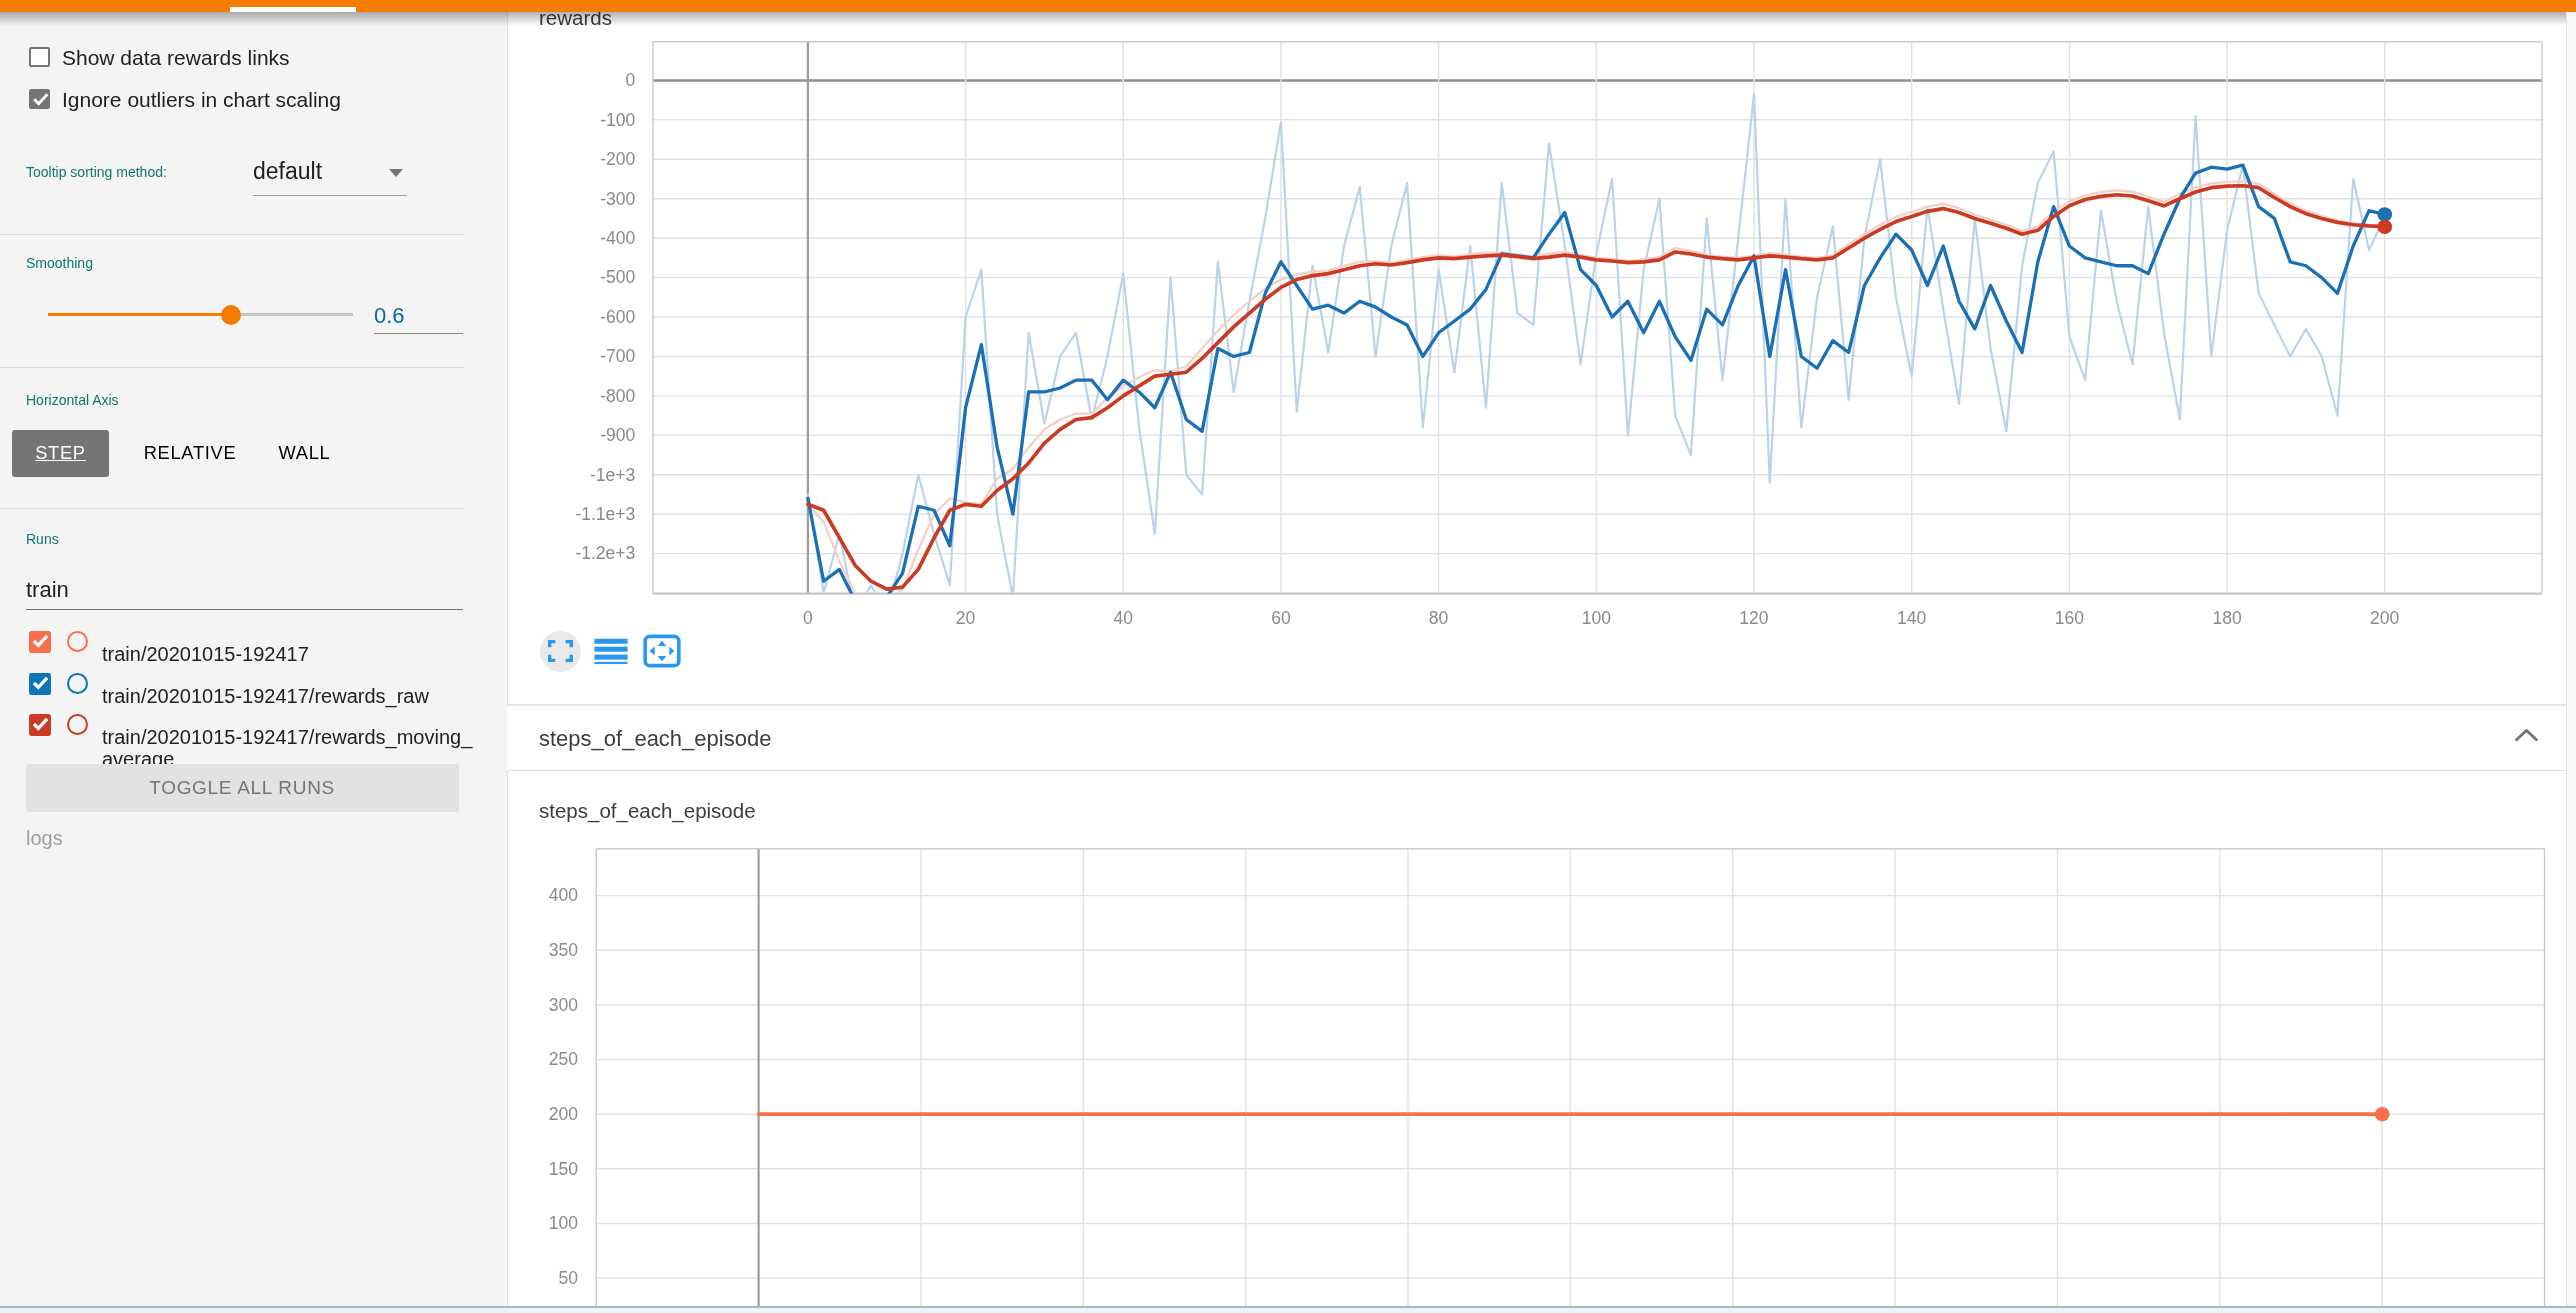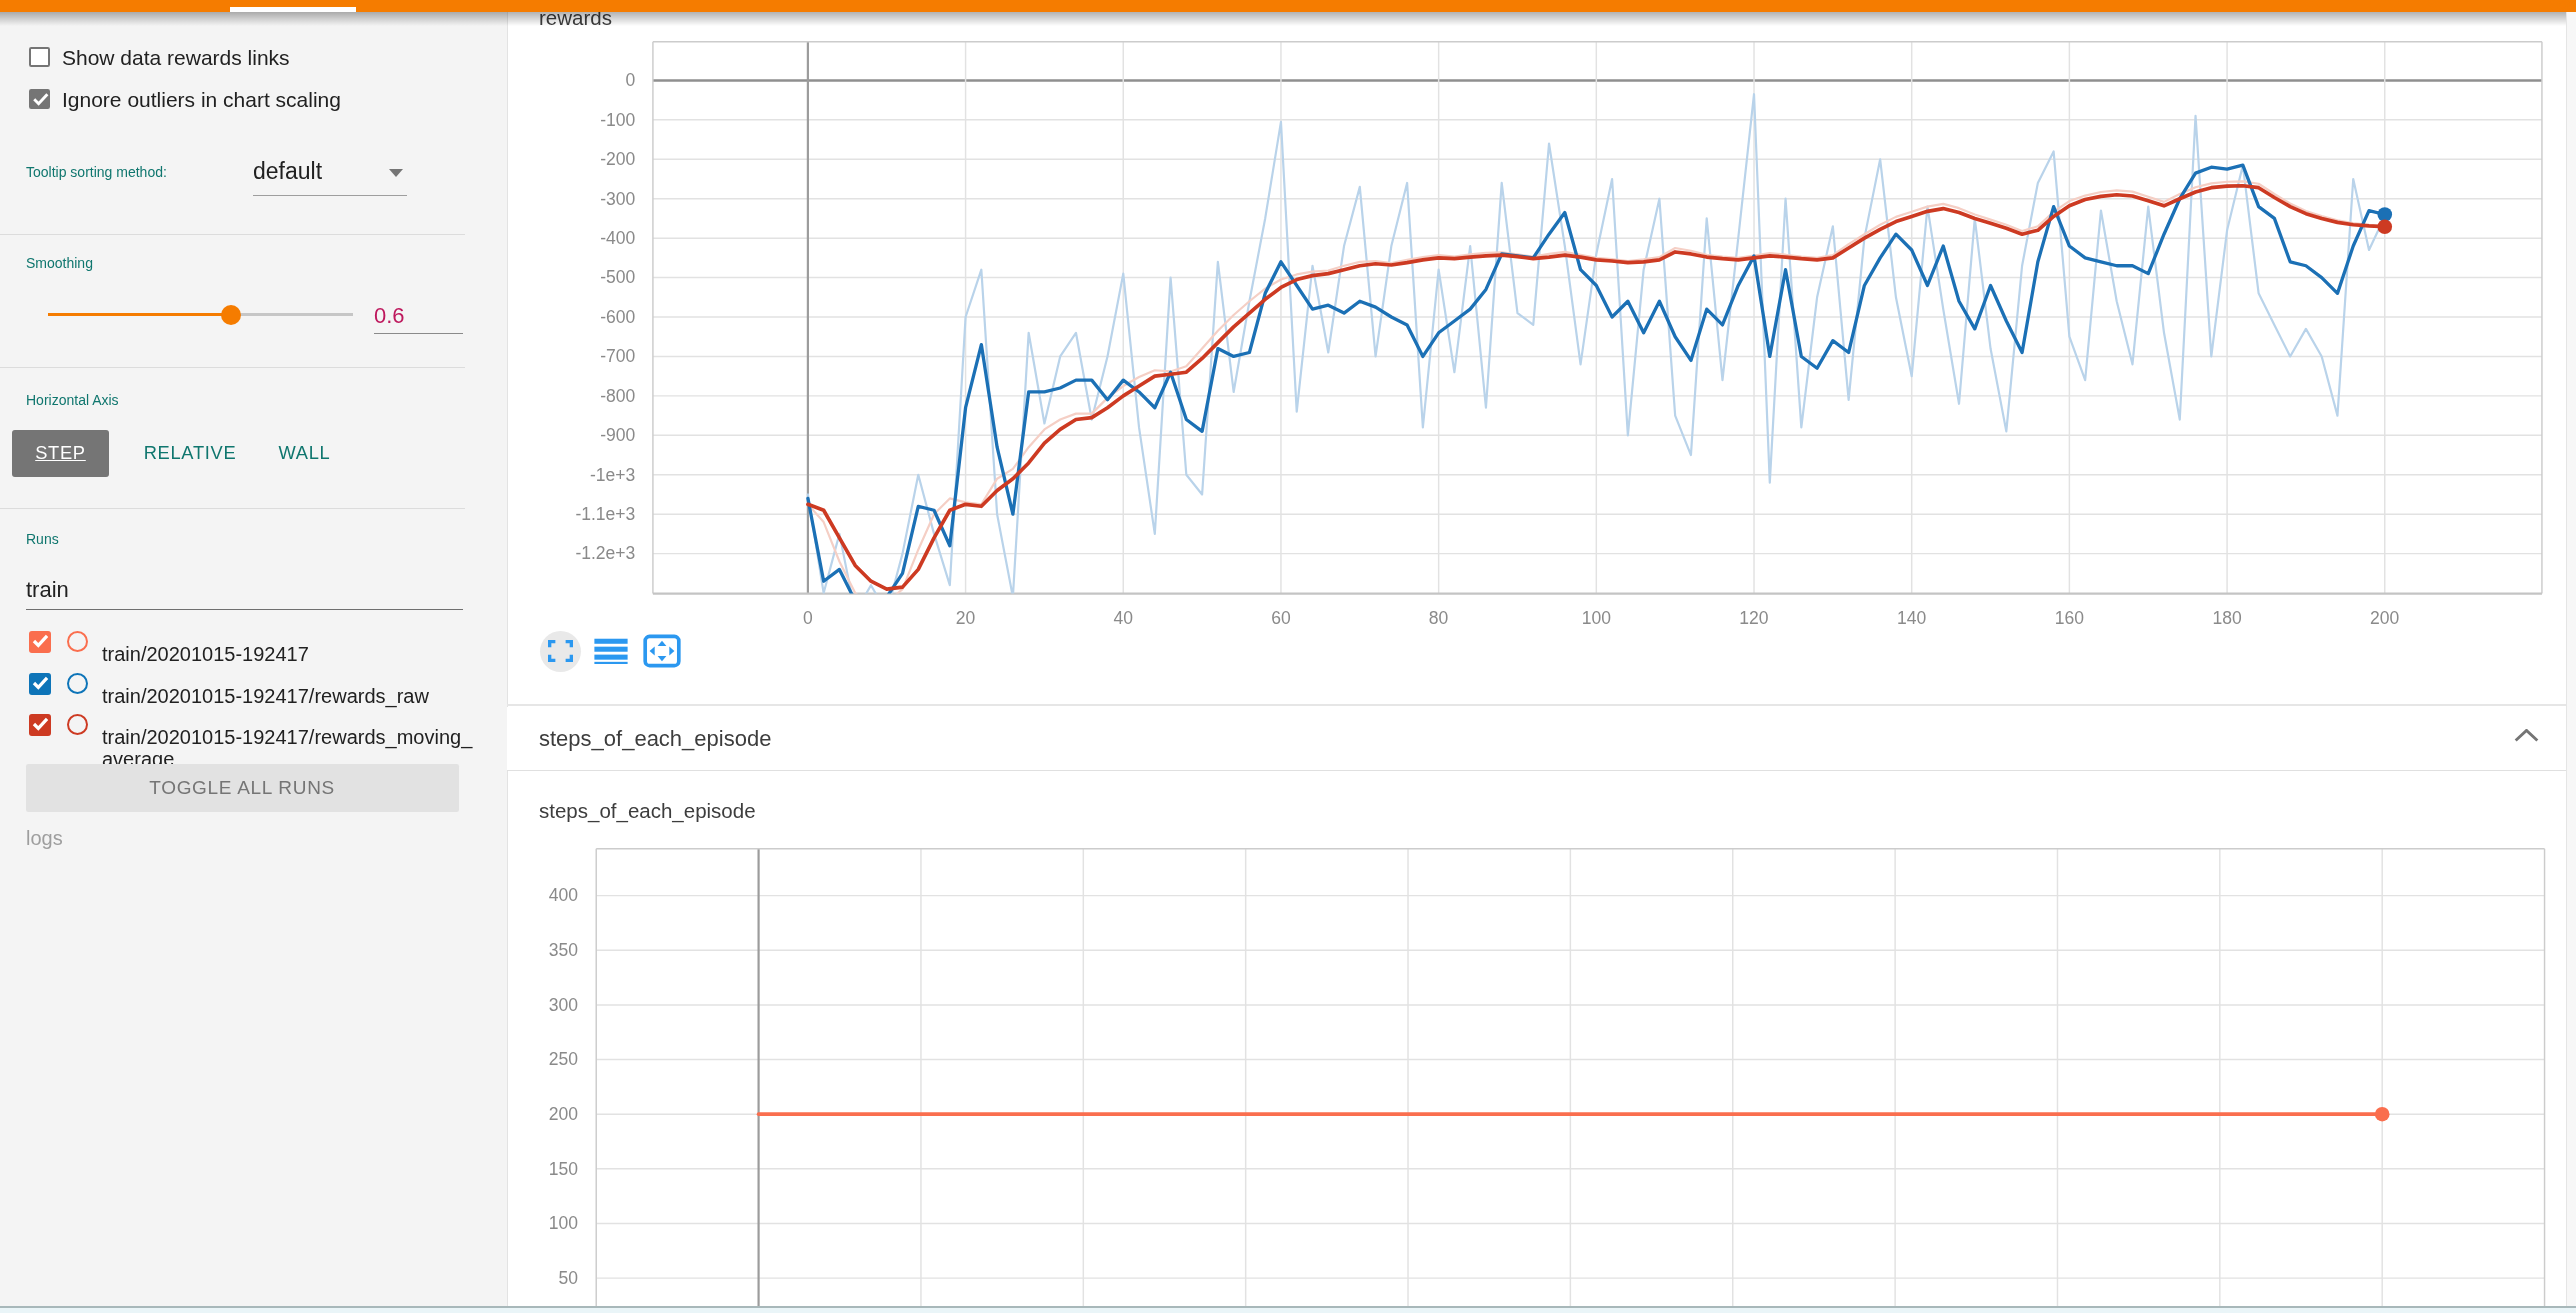--- a/index.html
+++ b/index.html
@@ -30,24 +30,24 @@
                 border-bottom:1.5px solid #9e9e9e; font-size:23px; color:#212121; }
   .select-box .arrow { position:absolute; right:4.4px; top:11.7px; width:0; height:0;
                 border-left:7.3px solid transparent; border-right:7.3px solid transparent;
                 border-top:8.8px solid #757575; }
 
   .slider-track  { position:absolute; left:48px; top:301px; width:305px; height:3.7px; background:#c6c6c6; }
   .slider-fill   { position:absolute; left:48px; top:301px; width:182px; height:3.7px; background:#f57c00; }
   .slider-thumb  { position:absolute; left:221px; top:293px; width:20px; height:20px; border-radius:50%; background:#f57c00; }
   .value-input { position:absolute; left:374px; top:287px; width:89px; height:35px; border:none;
                  border-bottom:1.5px solid #8a8a8a; background:transparent; font-size:22px;
-                 font-family:"Liberation Sans",sans-serif; color:#be185d; }
+                 font-family:"Liberation Sans",sans-serif; color:#0369a1; }
 
   .axis-btn { position:absolute; top:418px; height:47px; display:flex; align-items:center; justify-content:center;
-              font-size:18.3px; letter-spacing:0.7px; color:#0f766e; border-radius:2.9px; }
+              font-size:18.3px; letter-spacing:0.7px; color:#000000; border-radius:2.9px; }
   .axis-btn.selected { background:#757575; color:#fff; }
 
   .runs-filter { position:absolute; left:26px; top:560px; width:437px; height:38px; border:none;
                  border-bottom:1.5px solid #6f6f6f; background:transparent; font-size:22px;
                  font-family:"Liberation Sans",sans-serif; color:#212121; }
 
   .run-row { position:absolute; left:0; width:483px; }
   .run-check { position:absolute; left:29px; top:0; width:22px; height:22px; border-radius:2.9px; }
   .run-check svg { position:absolute; left:1.5px; top:2.2px; }
   .run-circle { position:absolute; left:67px; top:0; width:21px; height:21px; border:2.9px solid #000;

